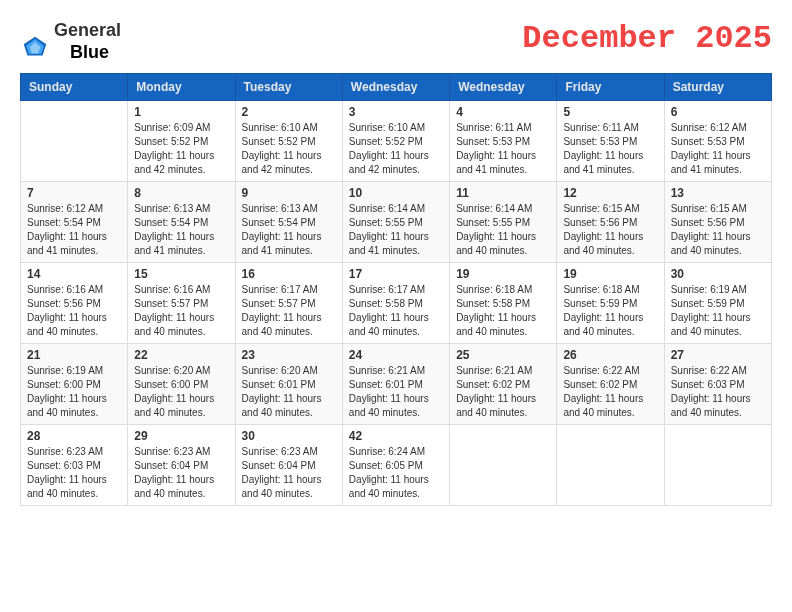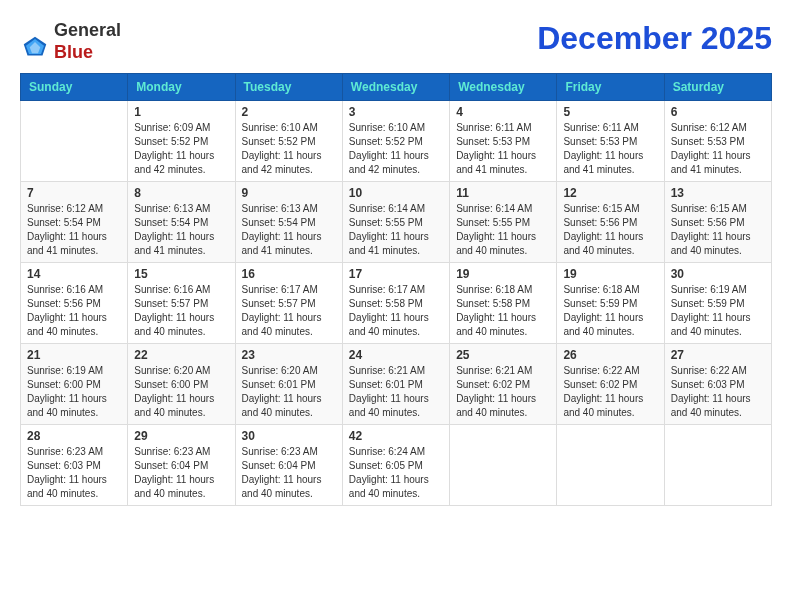--- a/index.html
+++ b/index.html
@@ -20,45 +20,46 @@
       display: flex;
       align-items: flex-end;
       gap: 4px;
     }
     .logo-text {
       font-size: 18px;
       font-weight: bold;
       line-height: 1.2;
     }
     .logo-text .general { color: #333; }
-    .logo-text .blue { color: #b91c1c; }
+    .logo-text .blue { color: #000000; margin-left: 16px; }
     .logo-icon {
       width: 30px;
       height: 30px;
     }
     .title-section {
       text-align: right;
     }
     .month-title {
       font-size: 32px;
       font-weight: bold;
-      color: #1d4ed8;
+      color: #ef4444;
+      font-family: Liberation Mono, monospace;
     }
     .location {
       font-size: 14px;
       color: #555;
     }
     .calendar {
       width: 100%;
       border-collapse: collapse;
       border: 1px solid #ccc;
     }
     .calendar th {
       background-color: #1565c0;
-      color: #5eead4;
+      color: #e5e5e5;
       font-size: 12px;
       font-weight: bold;
       padding: 6px 8px;
       text-align: left;
       border: 1px solid #1555a0;
     }
     .calendar td {
       width: 14.28%;
       vertical-align: top;
       padding: 4px 6px;

